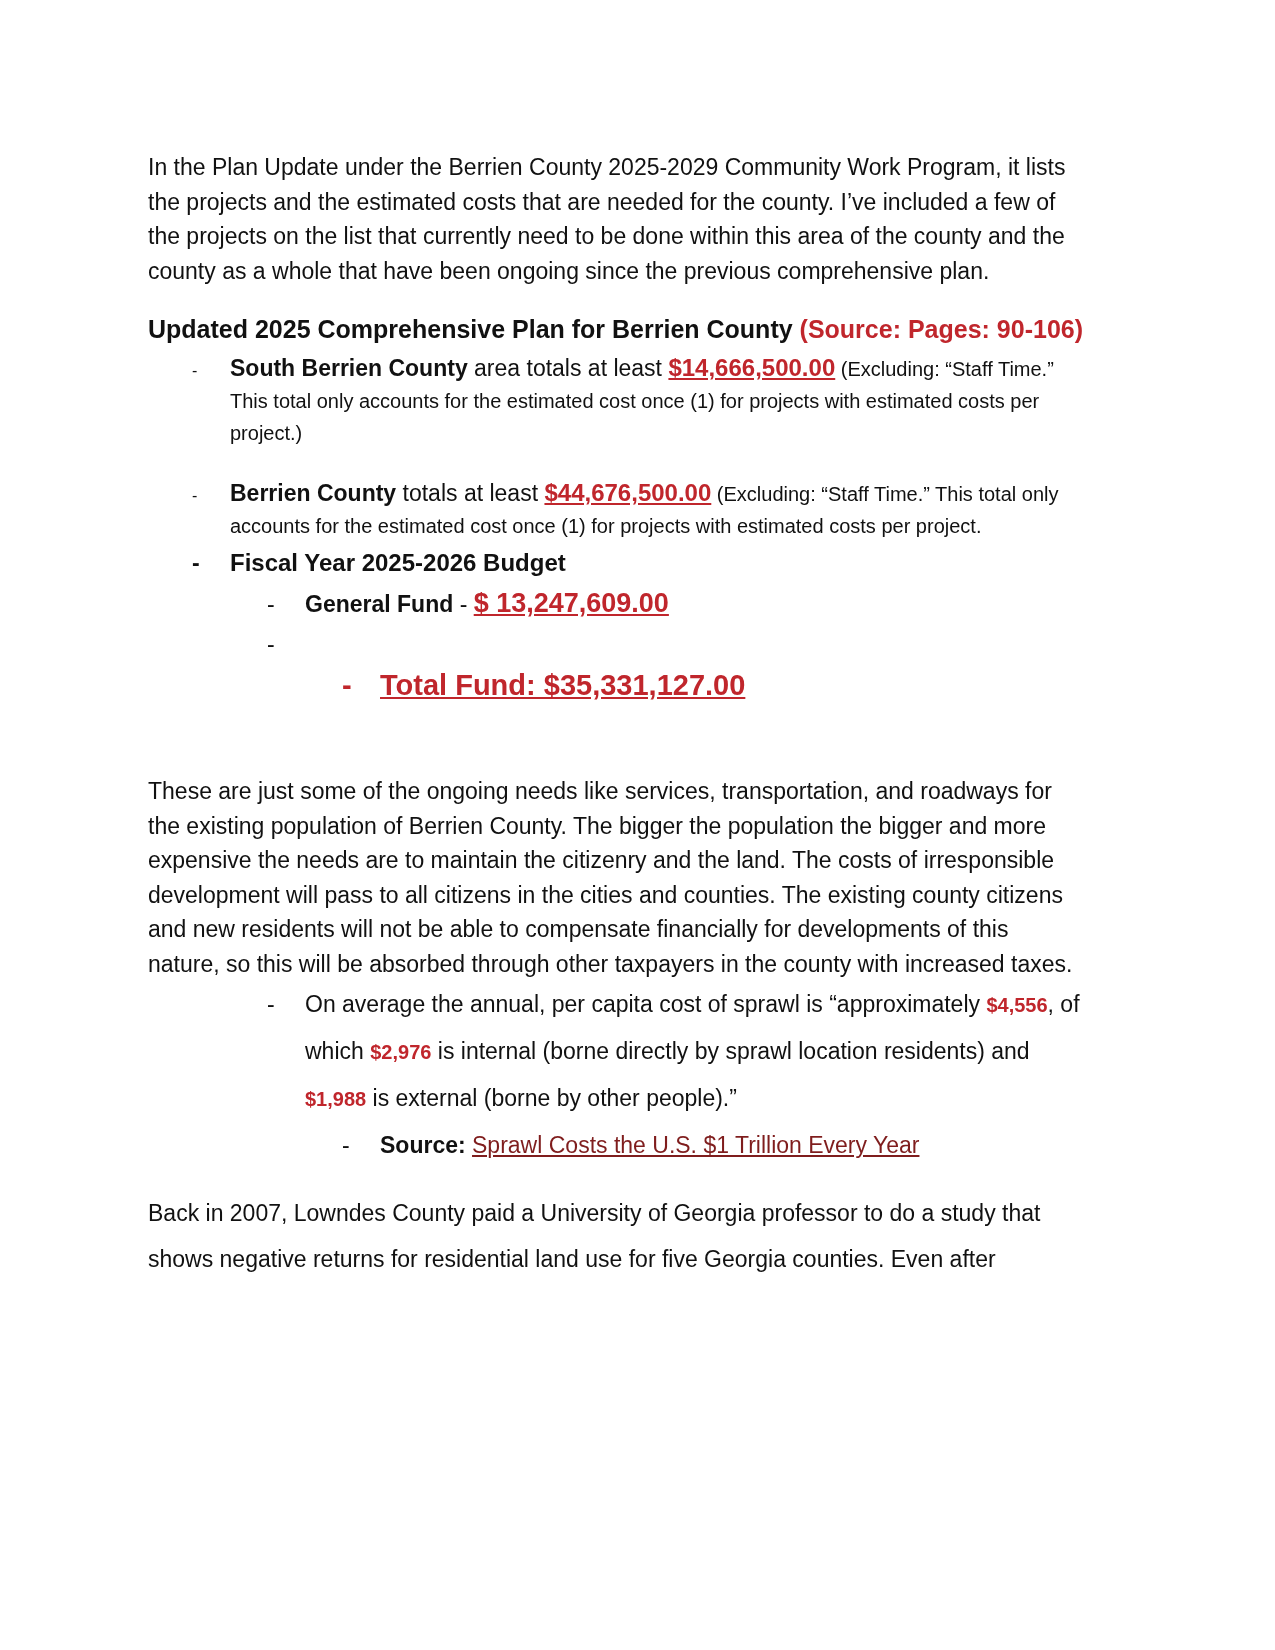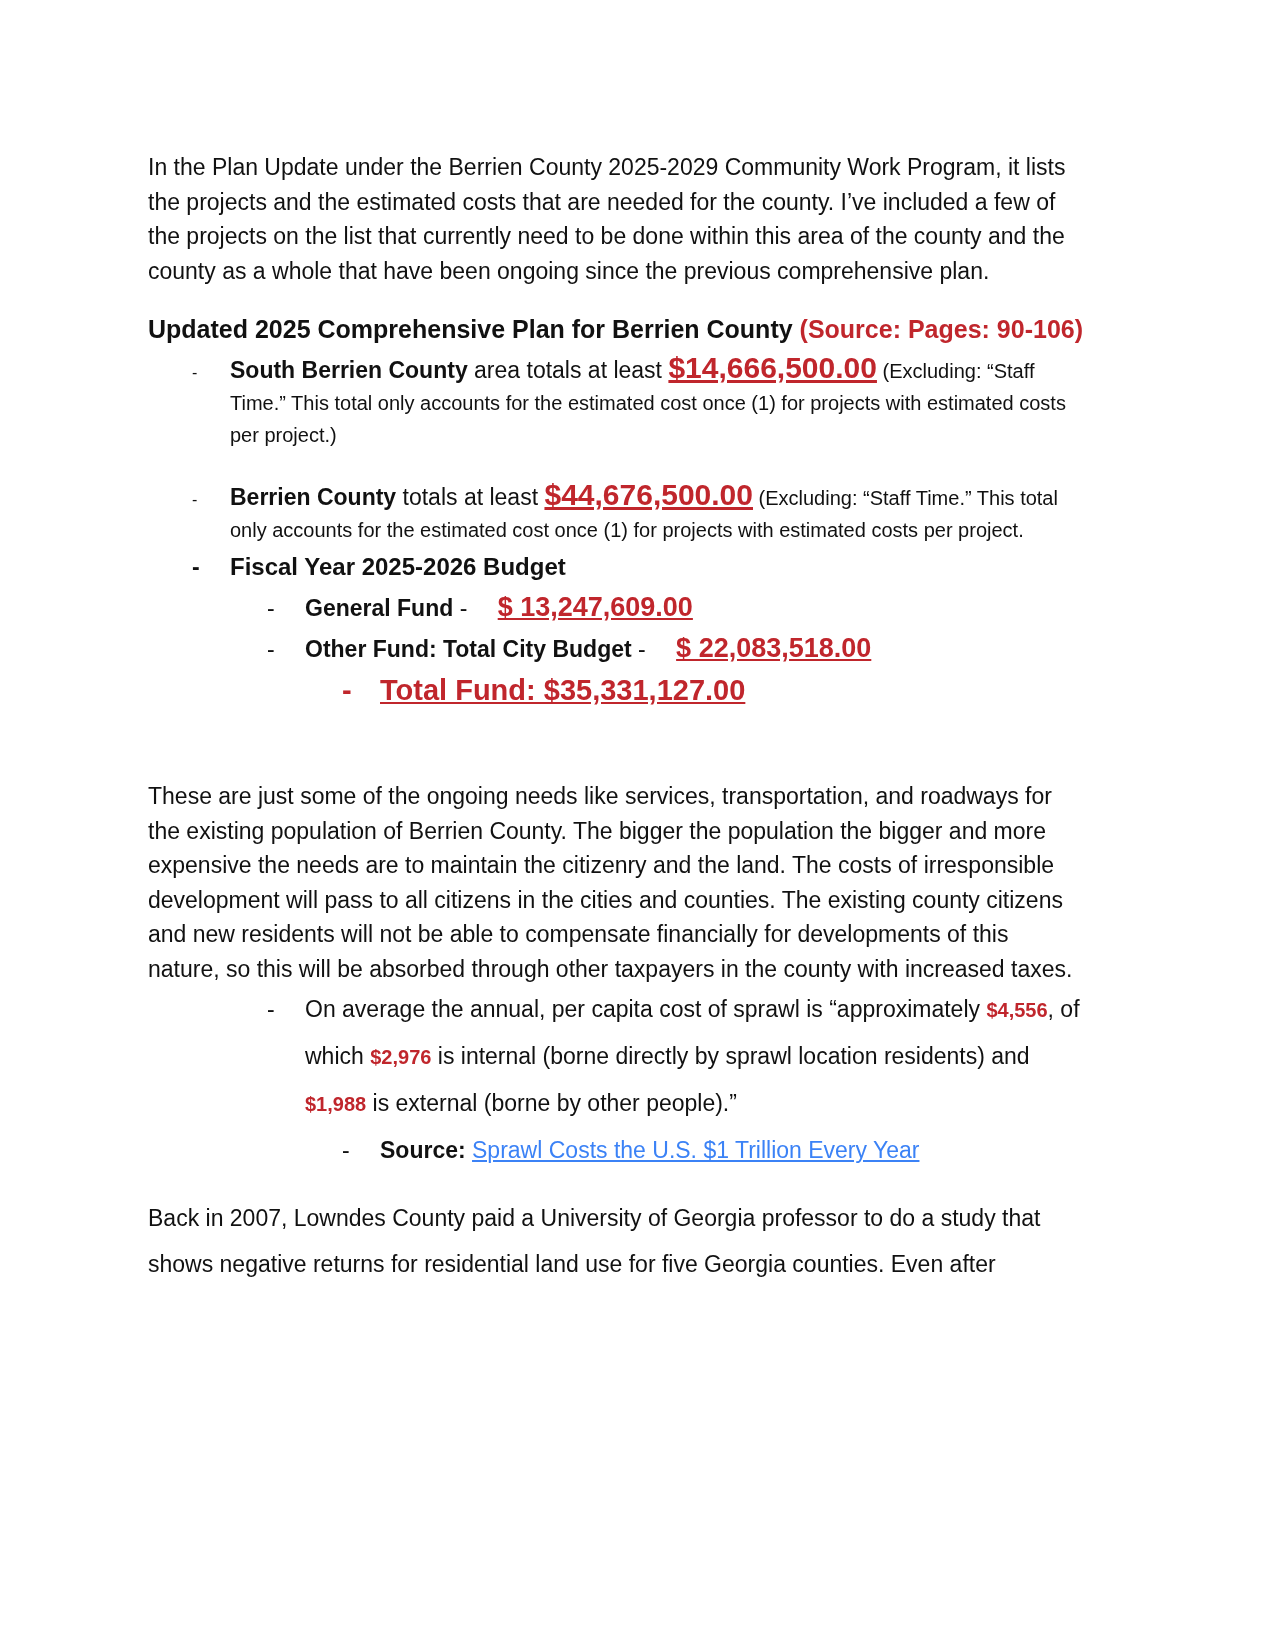--- a/index.html
+++ b/index.html
@@ -25,40 +25,40 @@
   .dash { flex: 0 0 38px; }
   .lvl1 { padding-left: 44px; }
   .lvl2 { padding-left: 119px; }
   .lvl3 { padding-left: 194px; }
   .content { flex: 1; min-width: 0; }
 
   
   .plan-bullet .content { font-size: 23px; line-height: 31px; }
   .m-b1 { margin-top: 7px; }
   .m-b2 { margin-top: 28px; }
-  .money-lg { font-size: 30px; font-weight: bold; color: #c0262c; text-decoration: underline; }
+  .money-lg { font-size: 24px; font-weight: bold; color: #c0262c; text-decoration: underline; }
   .note { font-size: 20px; }
 
   
   .budget-heading { font-size: 24px; line-height: 30px; font-weight: bold; margin-top: 25px; }
   .budget-li { line-height: 38px; font-size: 23px; margin-top: 2px; }
   .fiscal-label { font-size: 24px; font-weight: bold; }
-  .money-md { font-size: 27px; font-weight: bold; color: #c0262c; text-decoration: underline; margin-left: 24px; }
+  .money-md { font-size: 27px; font-weight: bold; color: #c0262c; text-decoration: underline; }
   .total-li { line-height: 44px; }
   .dash-total { font-size: 29px; font-weight: bold; color: #c0262c; }
   .money-xl { font-size: 29px; font-weight: bold; color: #c0262c; text-decoration: underline; text-align: center; }
 
   
   .ds { font-size: 23px; line-height: 46px; }
   .m-needs   { margin-top: 62px; }
   .m-report  { margin-top: 26px; }
   .m-closing { margin-top: 22px; }
   .money-in  { font-size: 20px; font-weight: bold; color: #c0262c; }
   .money-yr  { font-size: 27px; font-weight: bold; color: #c0262c; }
-  .link { color: #3b82f6; text-decoration: underline; cursor: pointer; }
+  .link { color: #7f1d1d; text-decoration: underline; cursor: pointer; }
 </style>
 </head>
 <body>
 
 <div class="page">
 
   <p class="body"><span>In the Plan Update under the Berrien County 2025-2029 Community Work Program, it lists the projects and the estimated costs that are needed for the county. I’ve included a few of the projects on the list that currently need to be done within this area of the county and the county as a whole that have been ongoing since the previous comprehensive plan.</span></p>
 
   <p class="heading"><span class="b">Updated 2025 Comprehensive Plan for Berrien County </span><span class="b red">(Source: Pages: 90-106)</span></p>
 
@@ -78,21 +78,20 @@
     <div class="content"><span class="fiscal-label">Fiscal Year 2025-2026 Budget</span></div>
   </div>
 
   <div class="li lvl2 budget-li">
     <span class="dash">-</span>
     <div class="content"><span class="b">General Fund</span><span> - </span><span class="money-md">$ 13,247,609.00</span></div>
   </div>
 
   <div class="li lvl2 budget-li">
     <span class="dash">-</span>
-    <div class="content"><span class="b">Other Fund: Total City Budget</span><span> - </span><span class="money-md">$ 22,083,518.00</span></div>
   </div>
 
   <div class="li lvl3 total-li">
     <span class="dash dash-total">-</span>
     <div class="content"><span class="money-xl">Total Fund: $35,331,127.00</span></div>
   </div>
 
   <p class="body m-needs"><span>These are just some of the ongoing needs like services, transportation, and roadways for the existing population of Berrien County. The bigger the population the bigger and more expensive the needs are to maintain the citizenry and the land. The costs of irresponsible development will pass to all citizens in the cities and counties. The existing county citizens and new residents will not be able to compensate financially for developments of this nature, so this will be absorbed through other taxpayers in the county with increased taxes.</span></p>
 
 

